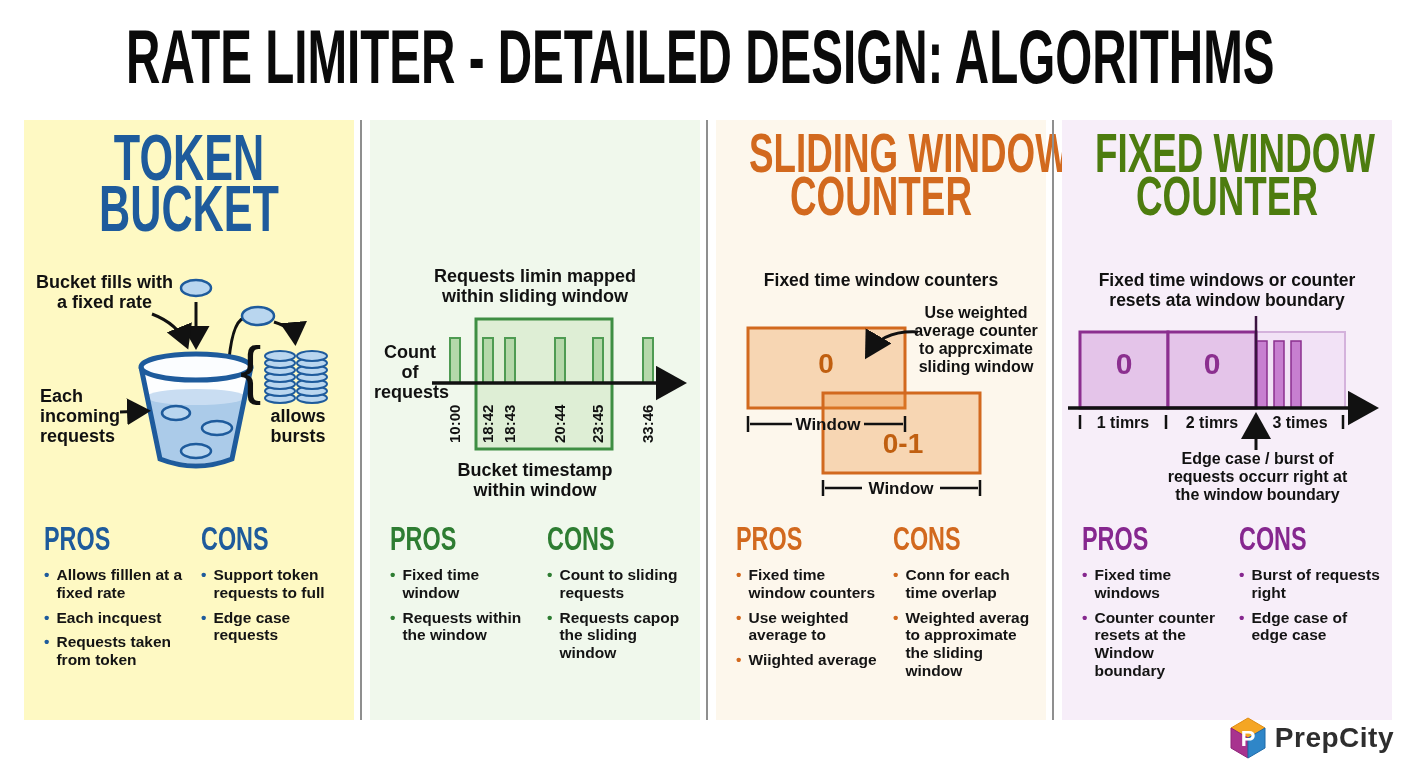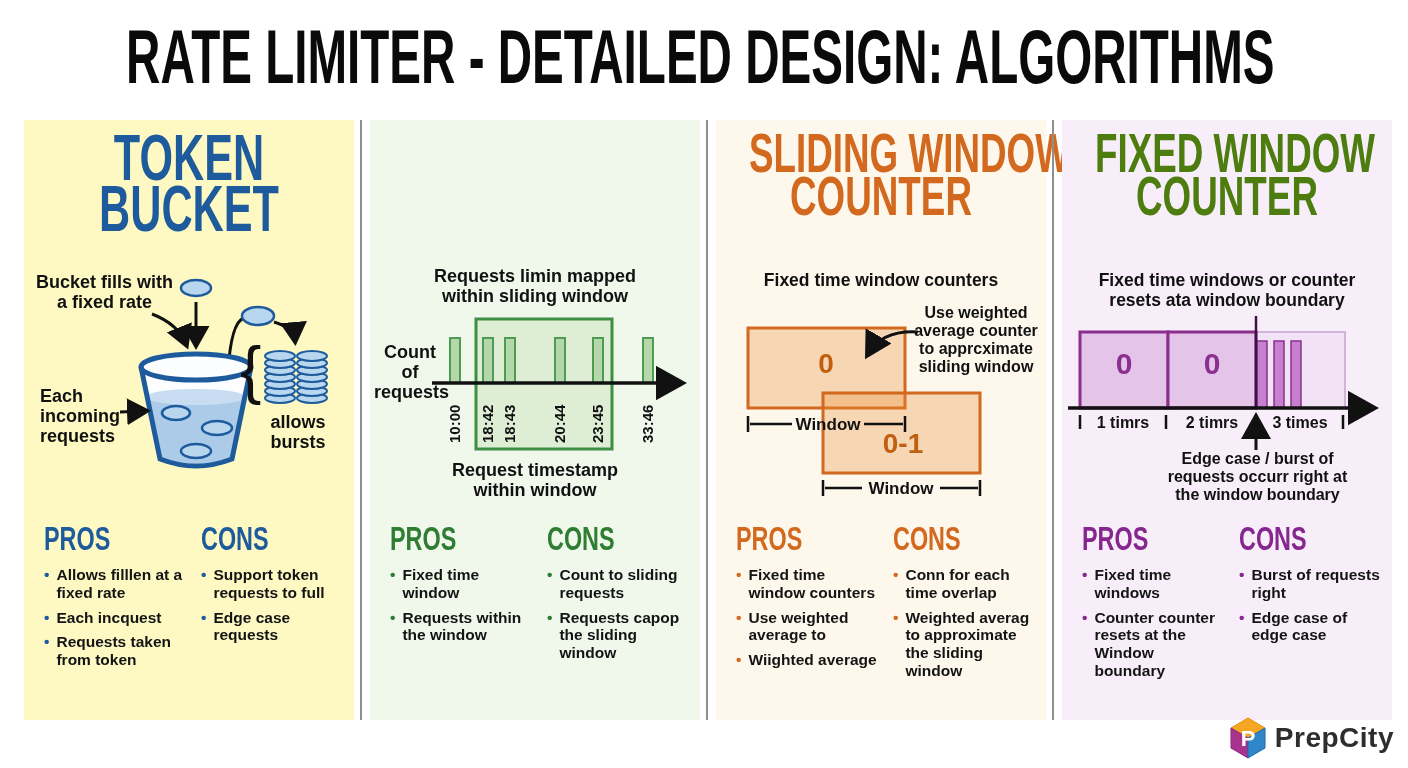--- a/index.html
+++ b/index.html
@@ -113,21 +113,21 @@
     </svg>
     <div class="lbl center" style="left:8px;top:12px;width:145px;">
       <div>Bucket fills with</div>
       <div>a fixed rate</div>
     </div>
     <div class="lbl" style="left:16px;top:126px;width:80px;">
       <div>Each</div>
       <div>incoming</div>
       <div>requests</div>
     </div>
-    <div class="lbl center" style="left:232px;top:152px;width:84px;">
+    <div class="lbl center" style="left:232px;top:146px;width:84px;">
       <div>allows</div>
       <div>bursts</div>
     </div>
   </div>
   <div class="pc">
     <div class="col">
       <h3>PROS</h3>
       <ul>
         <li>
             <span class="b">•</span>
@@ -188,21 +188,21 @@
     </svg>
     <div class="lbl center" style="left:0;right:0;top:6px;">
       <div>Requests limin mapped</div>
       <div>within sliding window</div>
     </div>
     <div class="lbl center" style="left:4px;top:82px;width:72px;">
       <div>Count of</div>
       <div>requests</div>
     </div>
     <div class="lbl center" style="left:0;right:0;top:200px;">
-      <div>Request timestamp</div>
+      <div>Bucket timestamp</div>
       <div>within window</div>
     </div>
   </div>
   <div class="pc">
     <div class="col">
       <h3>PROS</h3>
       <ul>
         <li>
             <span class="b">•</span>
             <span>Fixed time window</span>

